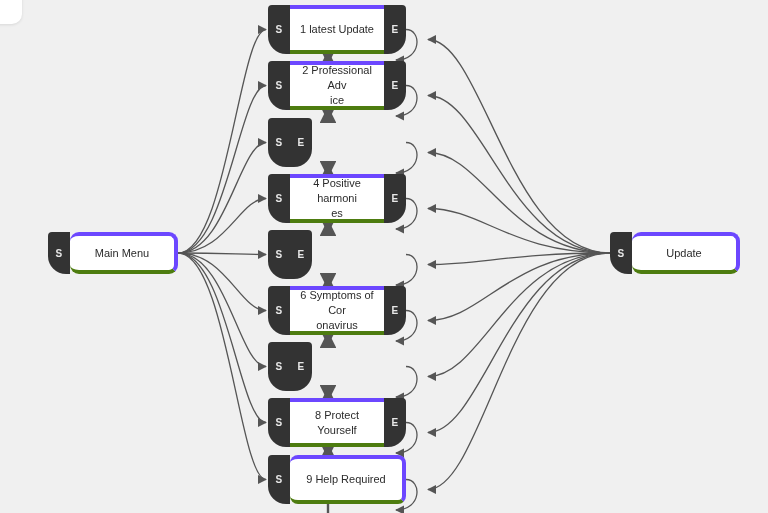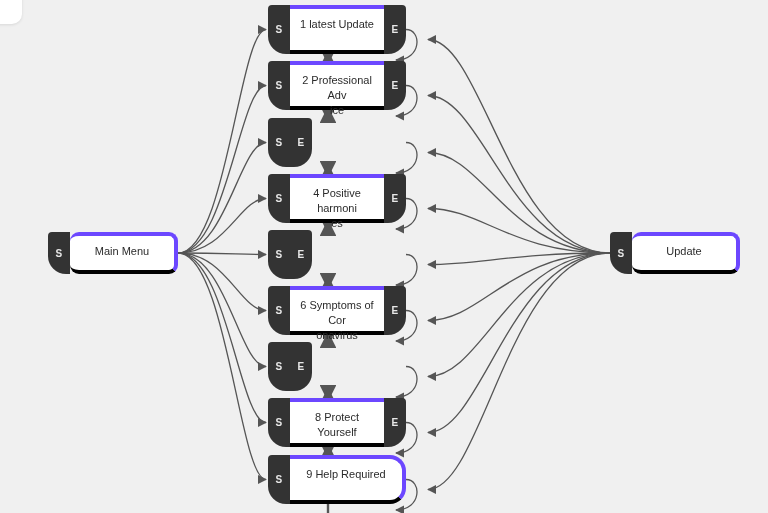--- a/index.html
+++ b/index.html
@@ -71,22 +71,23 @@
     border-bottom-left-radius: 18px;
   }
   .port-e {
     border-top-right-radius: 4px;
     border-bottom-right-radius: 18px;
   }
   .node-body {
     flex: 1 1 auto;
     background: #ffffff;
     border-top: 4px solid #6c47ff;
-    border-bottom: 4px solid #000000;
+    border-bottom: 4px solid #4d7c0f;
     display: flex;
+    align-items: center;
     justify-content: center;
     box-sizing: border-box;
     padding: 8px 6px;
   }
   .node-label {
     font-size: 11px;
     color: #2b2b2b;
     text-align: center;
     line-height: 15px;
     white-space: pre-line;
@@ -95,20 +96,21 @@
   
   .node-step { width: 138px; height: 49px; }
   .node-step .node-body { border-left: none; border-right: none; }
 
   
   .node-step-end { width: 138px; height: 49px; }
   .node-step-end .node-body {
     border-right: 4px solid #6c47ff;
     border-top-right-radius: 16px;
     border-bottom-right-radius: 16px;
+    border-radius: 8px;
   }
 
   
   .node-term { width: 130px; height: 42px; }
   .node-term .node-body {
     border-right: 4px solid #6c47ff;
     border-top-right-radius: 16px;
     border-bottom-right-radius: 16px;
     border-radius: 9px;
   }

